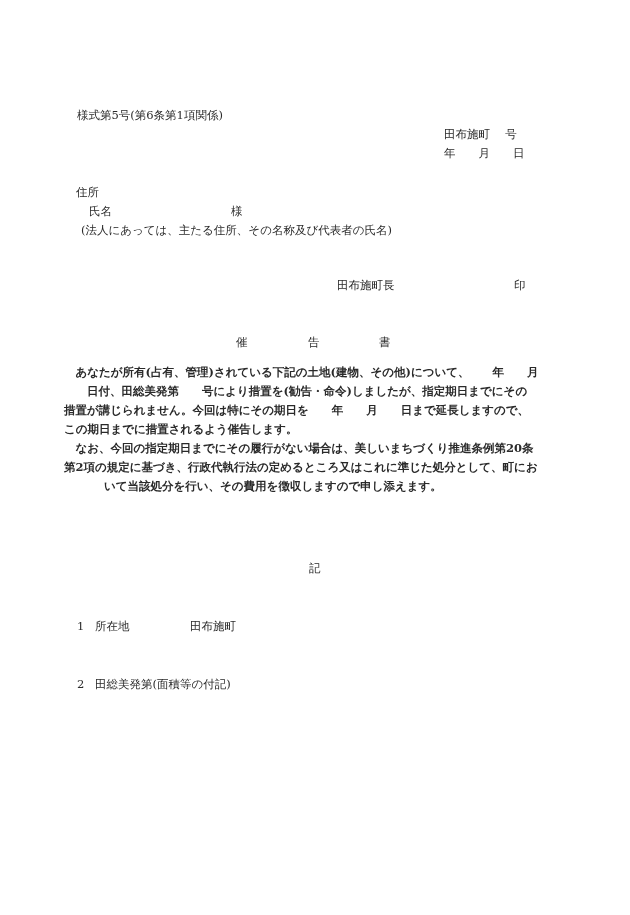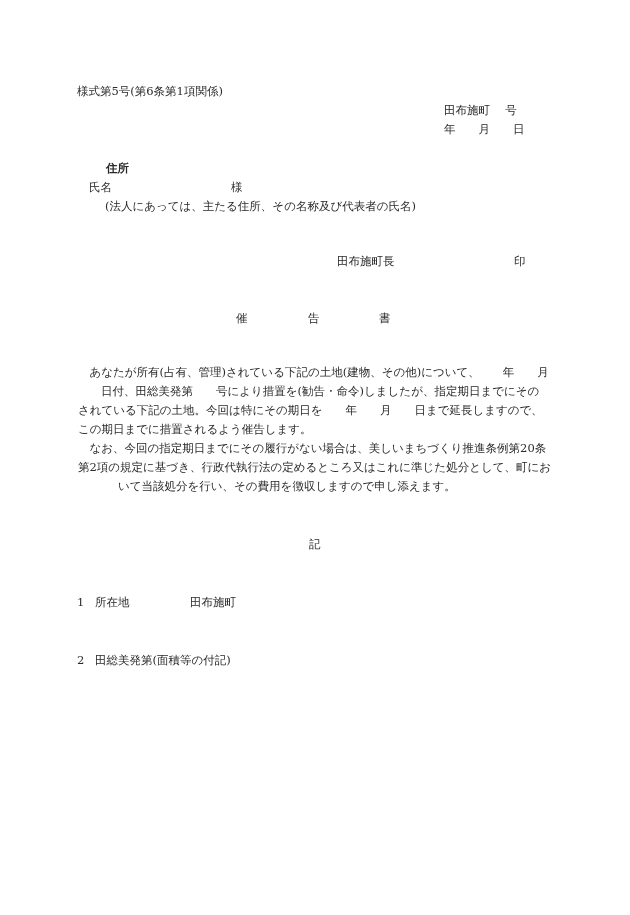--- a/index.html
+++ b/index.html
@@ -10,49 +10,49 @@
     body {
       width: 630px;
       height: 915px;
       position: relative;
       overflow: hidden;
       font-family: "DejaVu Serif", "Liberation Serif", serif;
       color: #2a2a2a;
       font-size: 11.5px;
       line-height: 1;
     }
-    .abs { position: absolute; white-space: nowrap; }
-    .line { position: absolute; white-space: nowrap; left: 78px; }
+    .abs { position: absolute; white-space: nowrap; margin-top: 24px; }
+    .line { position: absolute; white-space: nowrap; left: 64px; font-weight: bold; }
   </style>
 </head>
 <body>
 
 <div class="abs" style="left:77px; top:86px;">様式第5号(第6条第1項関係)</div>
 
 <div class="abs" style="left:444px; top:105px;">田布施町　 号</div>
 <div class="abs" style="left:444px; top:124px;">年　　月　　日</div>
 
-<div class="abs" style="left:106px; top:163px;font-weight:bold;">住所</div>
+<div class="abs" style="left:76px; top:163px;">住所</div>
 <div class="abs" style="left:89px; top:182px;">氏名</div>
 <div class="abs" style="left:231px; top:182px;">様</div>
-<div class="abs" style="left:105px; top:201px;">(法人にあっては、主たる住所、その名称及び代表者の氏名)</div>
+<div class="abs" style="left:81px; top:201px;">(法人にあっては、主たる住所、その名称及び代表者の氏名)</div>
 
 <div class="abs" style="left:337px; top:256px;">田布施町長</div>
 <div class="abs" style="left:514px; top:256px;">印</div>
 
 <div>
   <span class="abs" style="left:236px; top:313px;">催</span>
   <span class="abs" style="left:308px; top:313px;">告</span>
   <span class="abs" style="left:379px; top:313px;">書</span>
 </div>
 
 <div>
   <div class="line" style="top:367px;">　あなたが所有(占有、管理)されている下記の土地(建物、その他)について、　　年　　月</div>
   <div class="line" style="top:386px;text-align:right;">　　日付、田総美発第　　号により措置を(勧告・命令)しましたが、指定期日までにその</div>
-  <div class="line" style="top:405px;">されている下記の土地。今回は特にその期日を　　年　　月　　日まで延長しますので、</div>
+  <div class="line" style="top:405px;">措置が講じられません。今回は特にその期日を　　年　　月　　日まで延長しますので、</div>
   <div class="line" style="top:424px;text-align:right;">この期日までに措置されるよう催告します。</div>
 </div>
 
 <div>
   <div class="line" style="top:443px;">　なお、今回の指定期日までにその履行がない場合は、美しいまちづくり推進条例第20条</div>
   <div class="line" style="top:462px;">第2項の規定に基づき、行政代執行法の定めるところ又はこれに準じた処分として、町にお</div>
   <div class="line" style="top:481px;margin-left:40px;">いて当該処分を行い、その費用を徴収しますので申し添えます。</div>
 </div>
 
 <div class="abs" style="left:309px; top:539px;">記</div>

